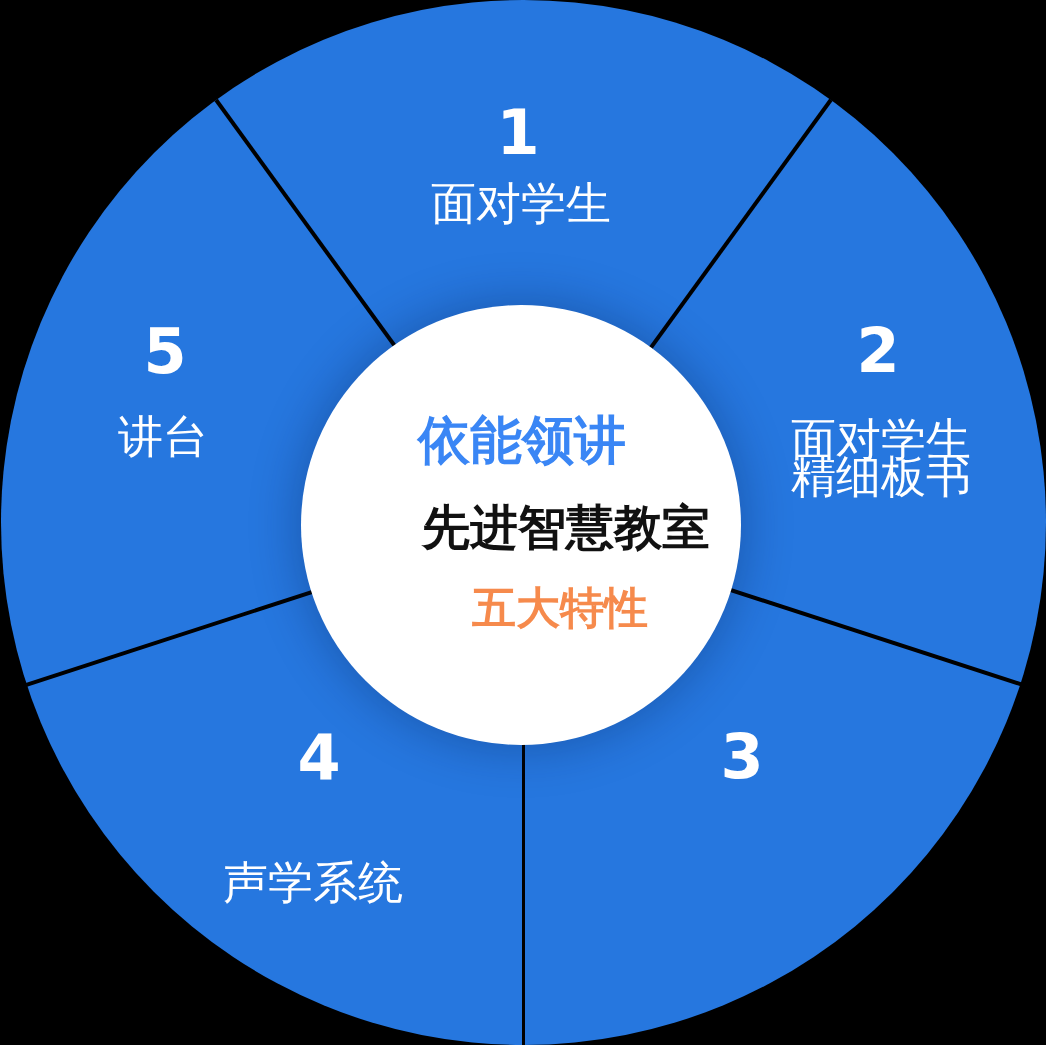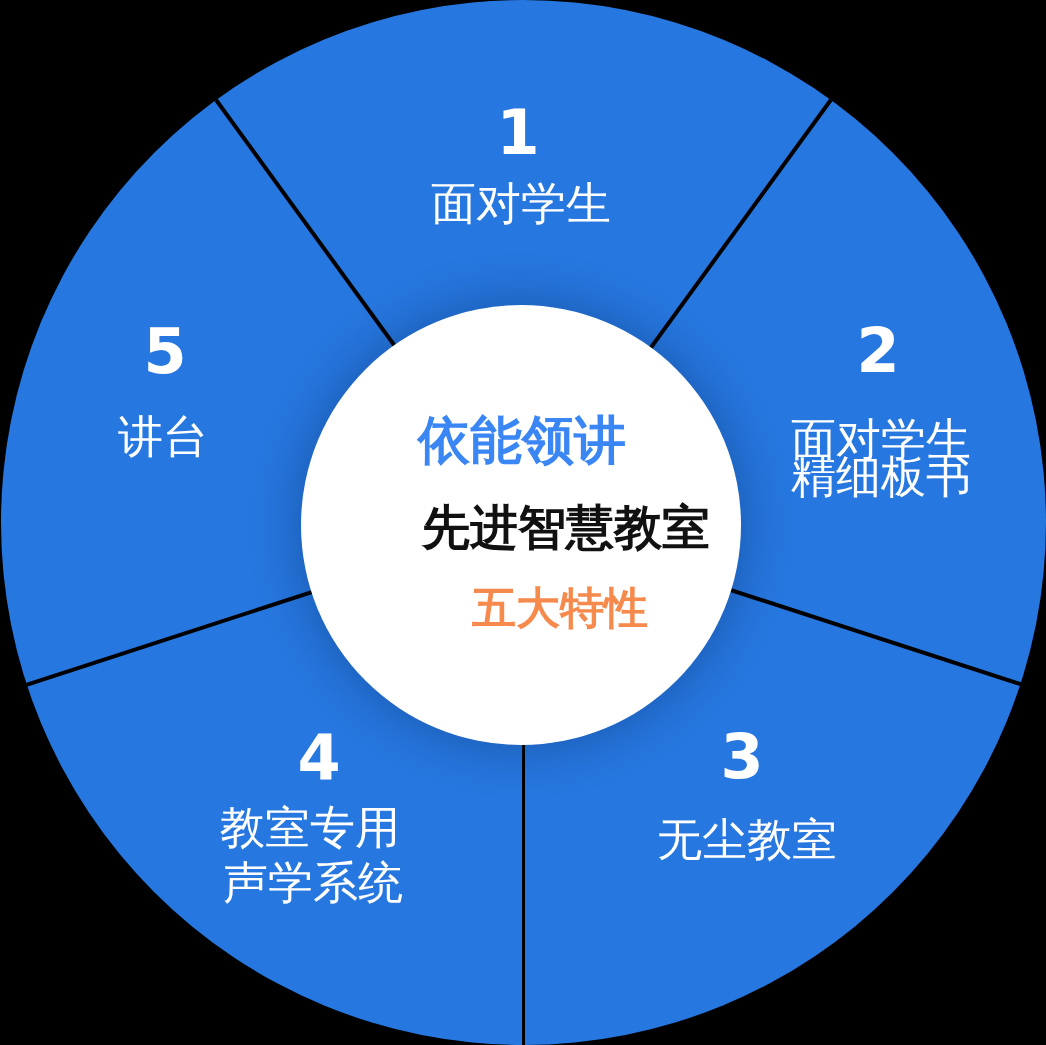--- a/index.html
+++ b/index.html
@@ -73,24 +73,22 @@
   </div>
 
   <div class="num n1">1</div>
   <div class="lbl l1a">面对学生</div>
 
   <div class="num n2">2</div>
   <div class="lbl l2a">面对学生</div>
   <div class="lbl l2b">精细板书</div>
 
   <div class="num n3">3</div>
-  <div class="lbl l3a">无尘教室</div>
 
   <div class="num n4">4</div>
-  <div class="lbl l4a">教室专用</div>
   <div class="lbl l4b">声学系统</div>
 
   <div class="num n5">5</div>
   <div class="lbl l5a">讲台</div>
 
   <div class="hub"></div>
   <div class="hub-text hub-title">依能领讲</div>
   <div class="hub-text hub-sub">先进智慧教室</div>
   <div class="hub-text hub-tag">五大特性</div>
 </div>

